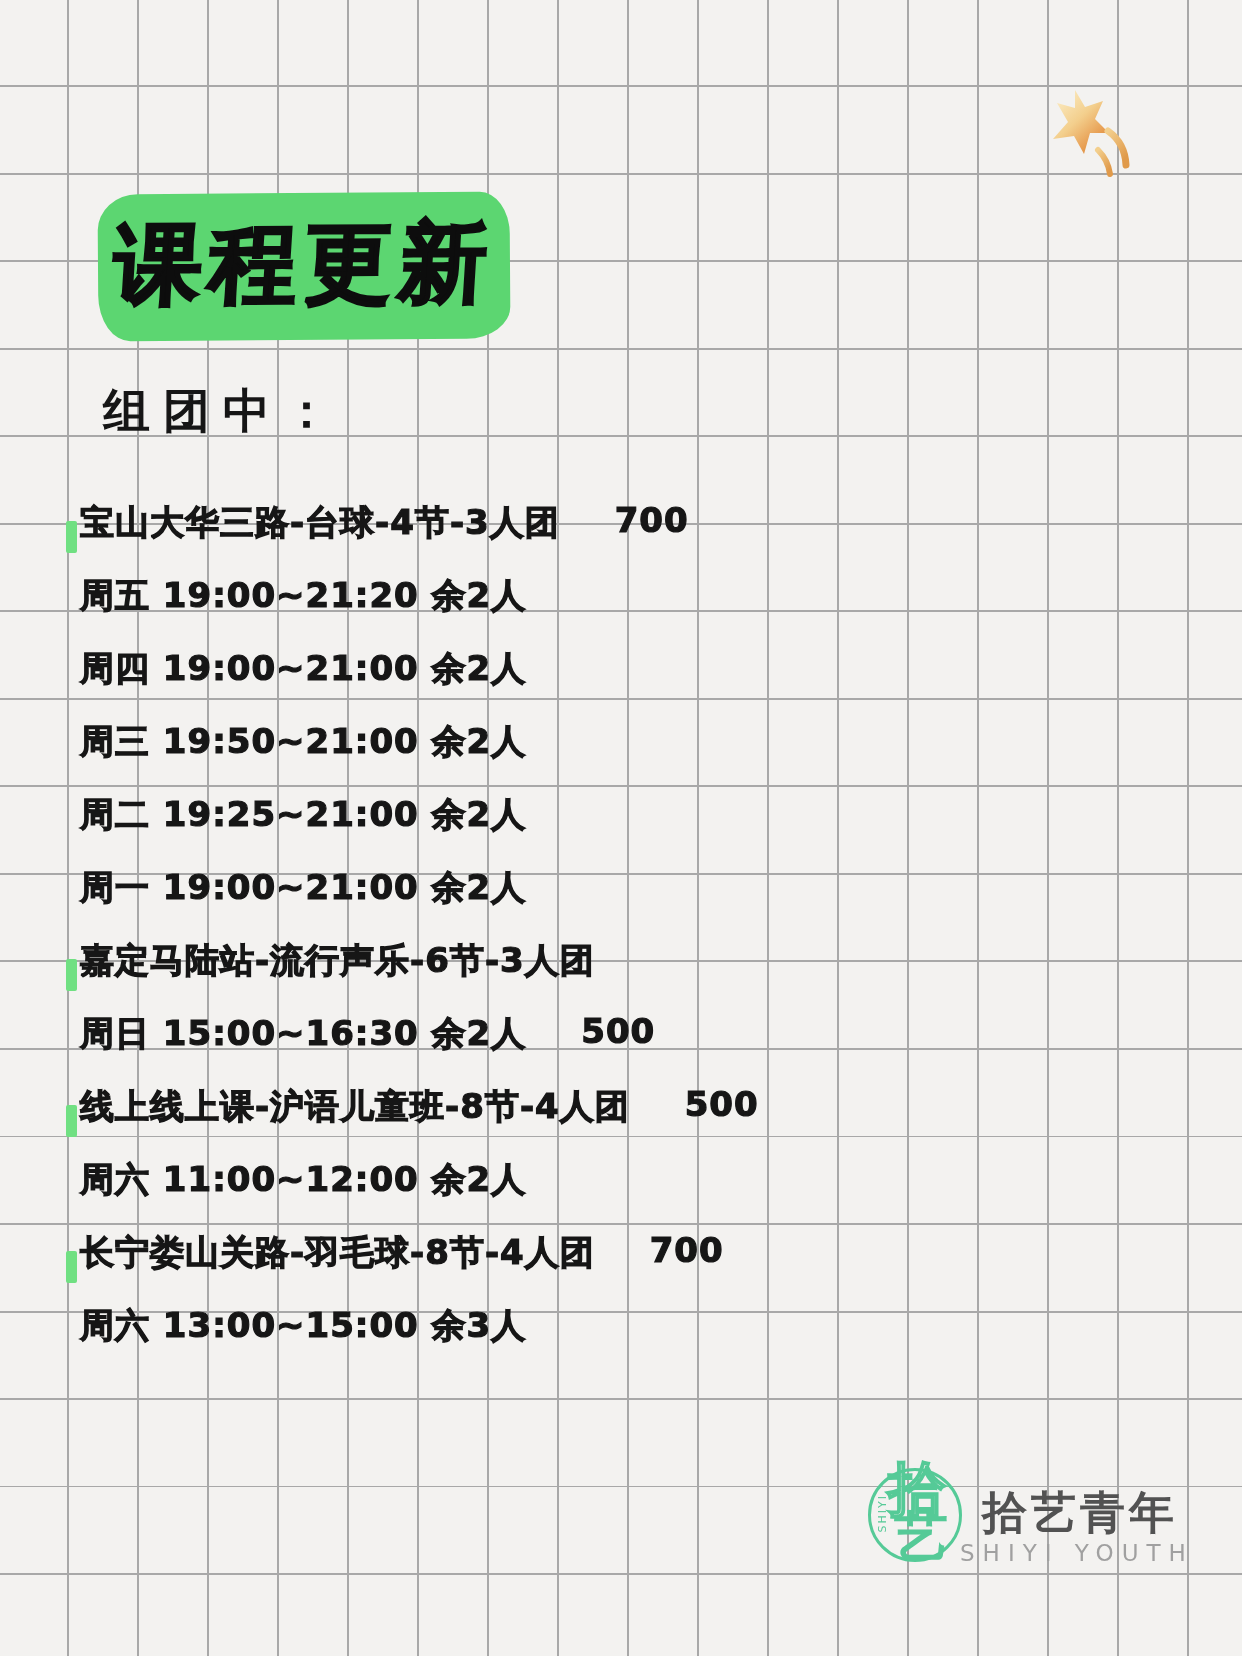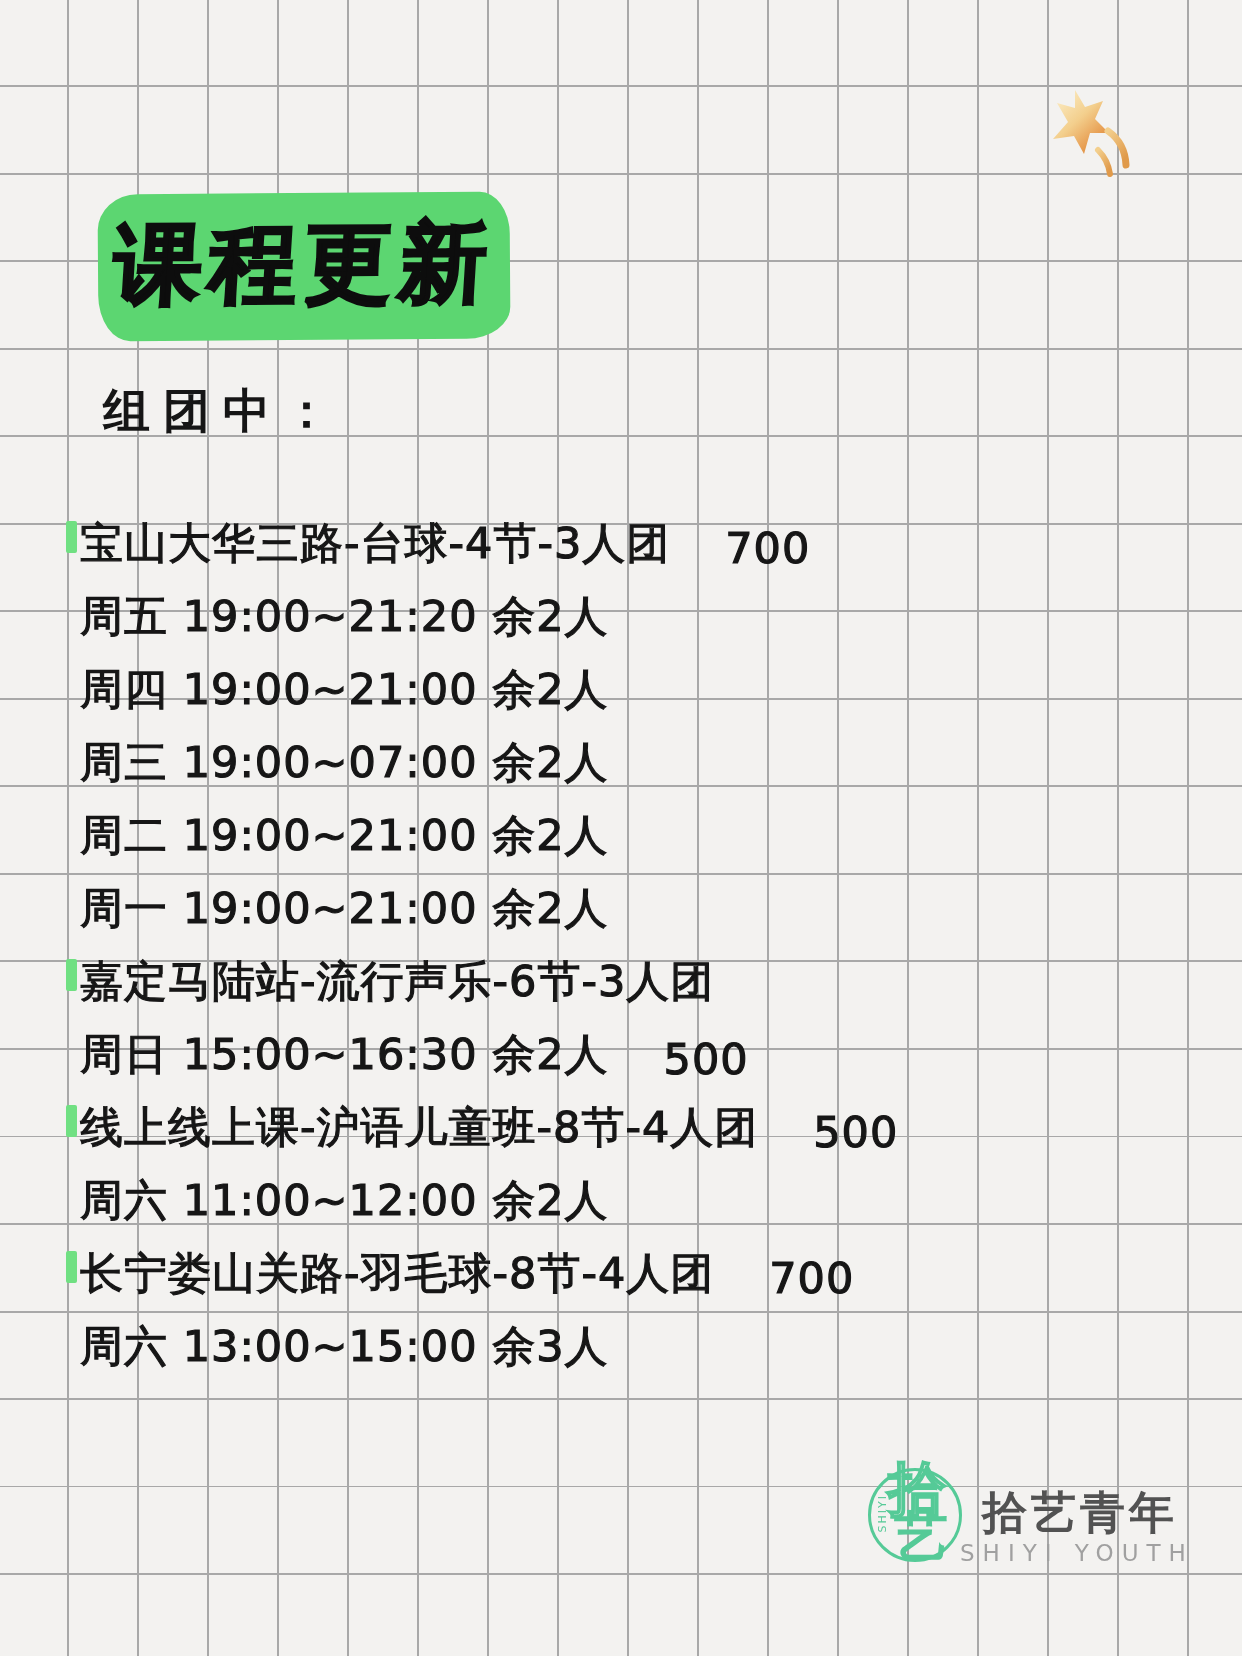--- a/index.html
+++ b/index.html
@@ -42,22 +42,22 @@
   
   .subtitle{
     position:absolute;left:103px;top:380px;
     font-size:47px;font-weight:400;letter-spacing:13px;
     -webkit-text-stroke:1.5px var(--text);
     white-space:nowrap;
   }
   
   .course-list{position:absolute;left:66px;top:500px;width:1130px;}
   .row{
-    height:73px;display:flex;align-items:flex-end;
-    font-size:43px;font-weight:400;letter-spacing:1px;
+    height:73px;display:flex;align-items:flex-start;
+    font-size:34px;font-weight:700;letter-spacing:1px;
     -webkit-text-stroke:1.2px var(--text);
     white-space:nowrap;
   }
   .row.indent{padding-left:14px;}
   .bullet{
     width:11px;height:32px;margin-right:3px;flex:none;
     background:var(--bullet-green);border-radius:2px;
     align-self:center;
   }
   .row-price{margin-left:55px;}
@@ -132,24 +132,24 @@
         <span class="row-text">宝山大华三路-台球-4节-3人团</span>
         <span class="row-price">700</span>
       </div>
       <div class="row indent">
         <span class="row-text">周五 19:00~21:20 余2人</span>
       </div>
       <div class="row indent">
         <span class="row-text">周四 19:00~21:00 余2人</span>
       </div>
       <div class="row indent">
-        <span class="row-text">周三 19:00~07:00 余2人</span>
+        <span class="row-text">周三 19:50~21:00 余2人</span>
       </div>
       <div class="row indent">
-        <span class="row-text">周二 19:00~21:00 余2人</span>
+        <span class="row-text">周二 19:25~21:00 余2人</span>
       </div>
       <div class="row indent">
         <span class="row-text">周一 19:00~21:00 余2人</span>
       </div>
       <div class="row">
         <span class="bullet"></span>
         <span class="row-text">嘉定马陆站-流行声乐-6节-3人团</span>
       </div>
       <div class="row indent">
         <span class="row-text">周日 15:00~16:30 余2人</span>

